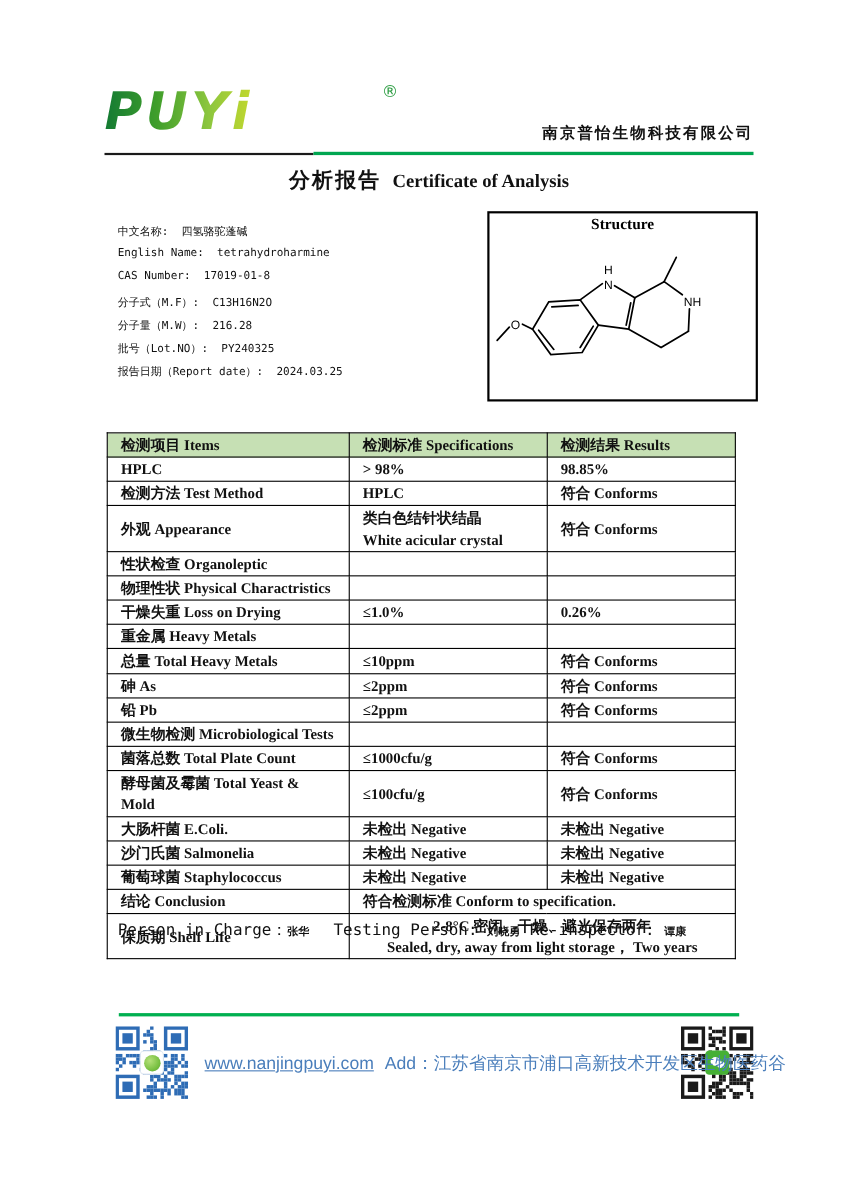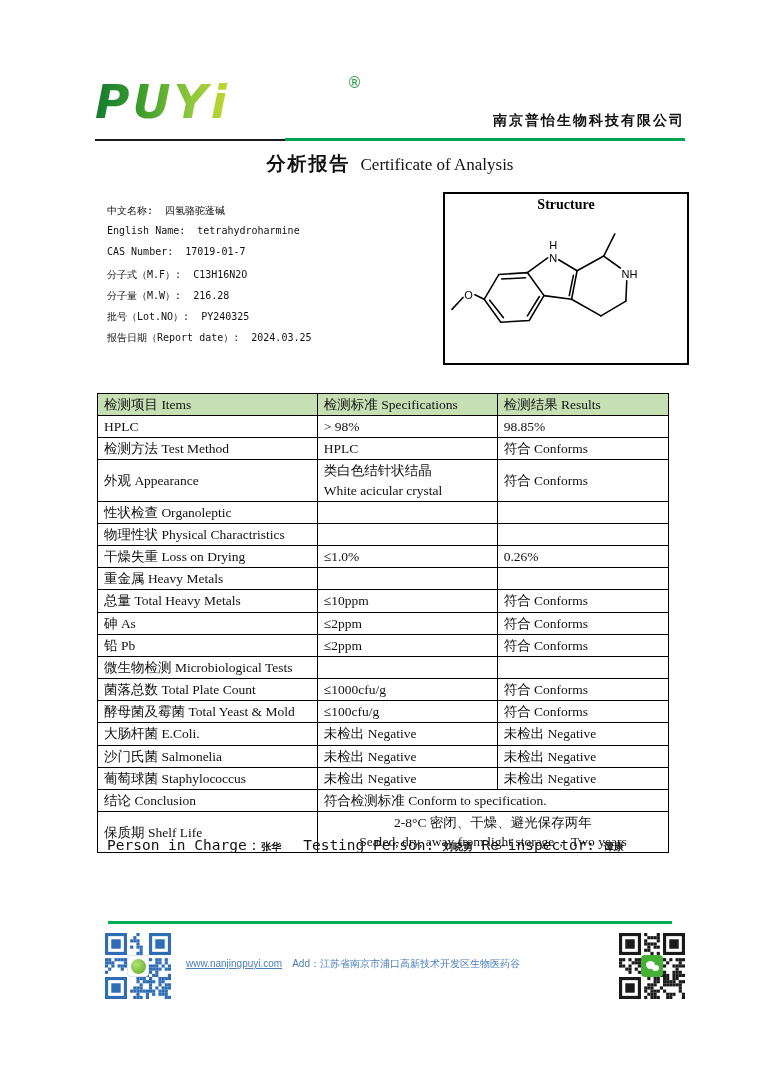--- a/index.html
+++ b/index.html
@@ -19,39 +19,39 @@
     font-style:normal; font-family:"DejaVu Sans", sans-serif; }
   .company-cn { position:absolute; right:90px; top:112px; font-size:14px; font-weight:bold;
     color:#111; letter-spacing:2px; font-family:"Liberation Sans", sans-serif; }
   .rule-dark  { position:absolute; left:95px;  top:139px; width:190px; height:2px; background:#1a1a1a; }
   .rule-green { position:absolute; left:285px; top:138px; width:400px; height:3px; }
 
   
   .doc-title { position:absolute; left:95px; top:151px; width:590px; text-align:center; }
   .doc-title .cn { font-size:19px; font-weight:bold; color:#111; letter-spacing:2px;
     font-family:"Liberation Sans", sans-serif; }
-  .doc-title .en { font-size:17px; font-weight:400; color:#111; margin-left:6px; }
+  .doc-title .en { font-size:17px; font-weight:700; color:#111; margin-left:6px; }
 
   
   .info-block { position:absolute; left:107px; top:204px; width:330px;
     font-family:"DejaVu Sans Mono", monospace; font-size:10px; color:#111; }
   .info-line { height:21.2px; white-space:nowrap; }
   .info-line .val { margin-left:6px; }
 
   
   .structure-box { position:absolute; left:443px; top:192px; width:246px; height:173px;
     border:2px solid #000; background:#fff; }
   .structure-title { text-align:center; font-weight:bold; font-size:14px; margin-top:3px; }
   .structure-svg { position:absolute; left:2px; top:28px; }
 
   
   .coa-table { position:absolute; left:97px; top:393px; width:572px;
     border-collapse:collapse; font-size:13.5px; color:#111; }
-  .coa-table td, .coa-table th { border:1px solid #000; padding:1px 6px; line-height:1.42;
-    font-weight:normal; text-align:left; vertical-align:middle; white-space:pre-line;margin-top:12px; }
+  .coa-table td, .coa-table th { border:1px solid #000; padding:1px 12px; line-height:1.42;
+    font-weight:bold; text-align:left; vertical-align:middle; white-space:pre-line;margin-top:12px; }
   .coa-table th { background:#c6e0b4; height:21px; }
   .coa-table td { height:20px; }
   .coa-table .c1 { width:38.5%; }
   .coa-table .c2 { width:31.5%; }
   .coa-table .c3 { width:30%; }
   .coa-table td.center { text-align:center; }
 
   
   .signature { position:absolute; left:107px; top:836px; width:560px;
     font-family:"DejaVu Sans Mono", monospace; font-size:14.5px; color:#111; white-space:nowrap; }
@@ -67,21 +67,21 @@
     border-radius:4px; display:flex; align-items:center; justify-content:center; }
   .qr-left .qr-center-logo { background:#fff; border:1px solid #dfe8f2; }
   .qr-left .qr-center-logo .blob { width:15px; height:15px; border-radius:50%;
     background:radial-gradient(circle at 35% 35%, #b5e07a, #7ac143 60%, #57a02c); }
   .qr-right .qr-center-logo { background:#45b035; }
   .bubble { position:relative; width:13px; height:10px; }
   .bubble:before { content:""; position:absolute; left:0; top:0; width:9px; height:8px;
     border-radius:50%; background:#fff; }
   .bubble:after { content:""; position:absolute; right:0; bottom:0; width:7px; height:6px;
     border-radius:50%; background:#fff; }
-  .footer-text { position:absolute; left:186px; top:957px; width:424px; font-size:10px;
+  .footer-text { position:absolute; left:186px; top:957px; width:424px; font-size:16px;
     font-family:"Liberation Sans", sans-serif; color:#4a7ebb; white-space:nowrap; }
   .footer-text a { color:#4a7ebb; text-decoration:underline; cursor:pointer; }
   .footer-text .addr-label { margin-left:10px; }
 </style>
 </head>
 <body>
 
 <div class="page">
 
   <div class="logo-wrap">
@@ -101,21 +101,21 @@
     <div class="info-line">
       <span>中文名称:</span>
       <span class="val">四氢骆驼蓬碱</span>
     </div>
     <div class="info-line">
       <span>English Name:</span>
       <span class="val">tetrahydroharmine</span>
     </div>
     <div class="info-line">
       <span>CAS Number:</span>
-      <span class="val">17019-01-7</span>
+      <span class="val">17019-01-8</span>
     </div>
     <div class="info-line">
       <span>分子式（M.F）:</span>
       <span class="val">C13H16N2O</span>
     </div>
     <div class="info-line">
       <span>分子量（M.W）:</span>
       <span class="val">216.28</span>
     </div>
     <div class="info-line">

